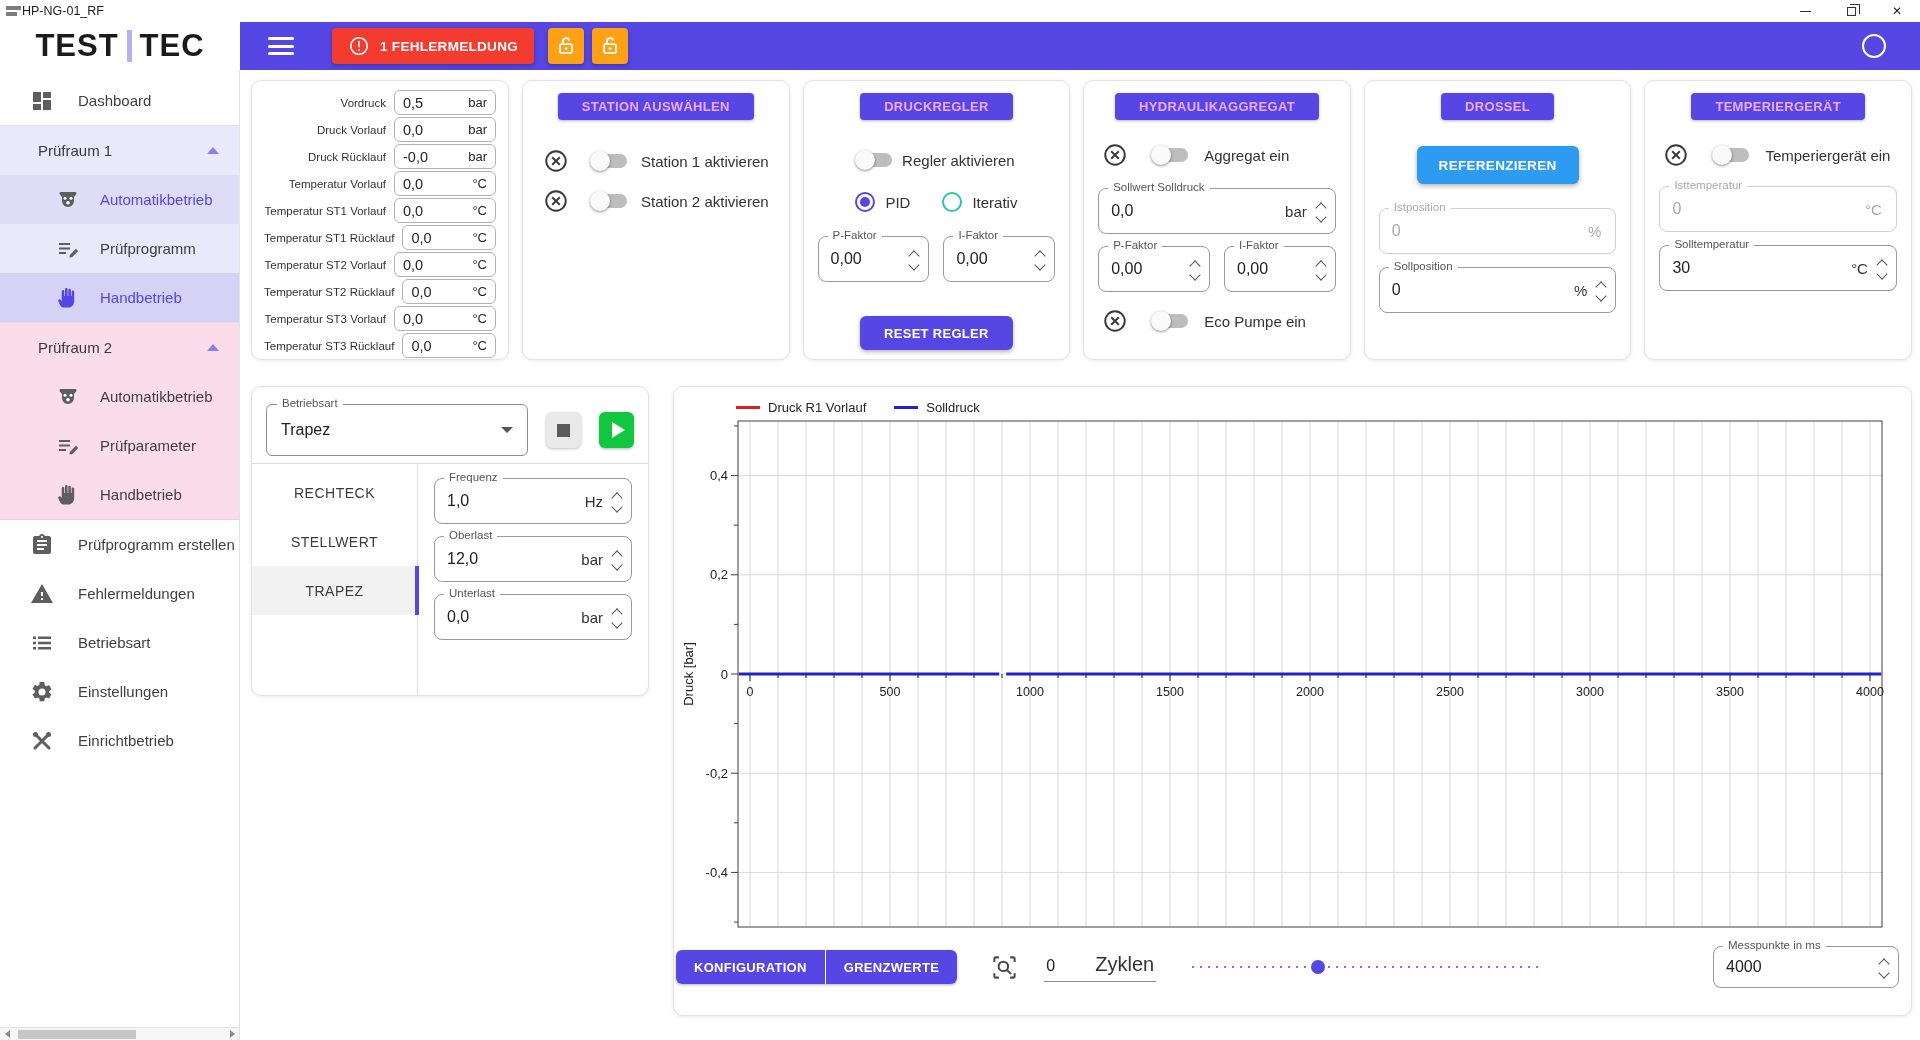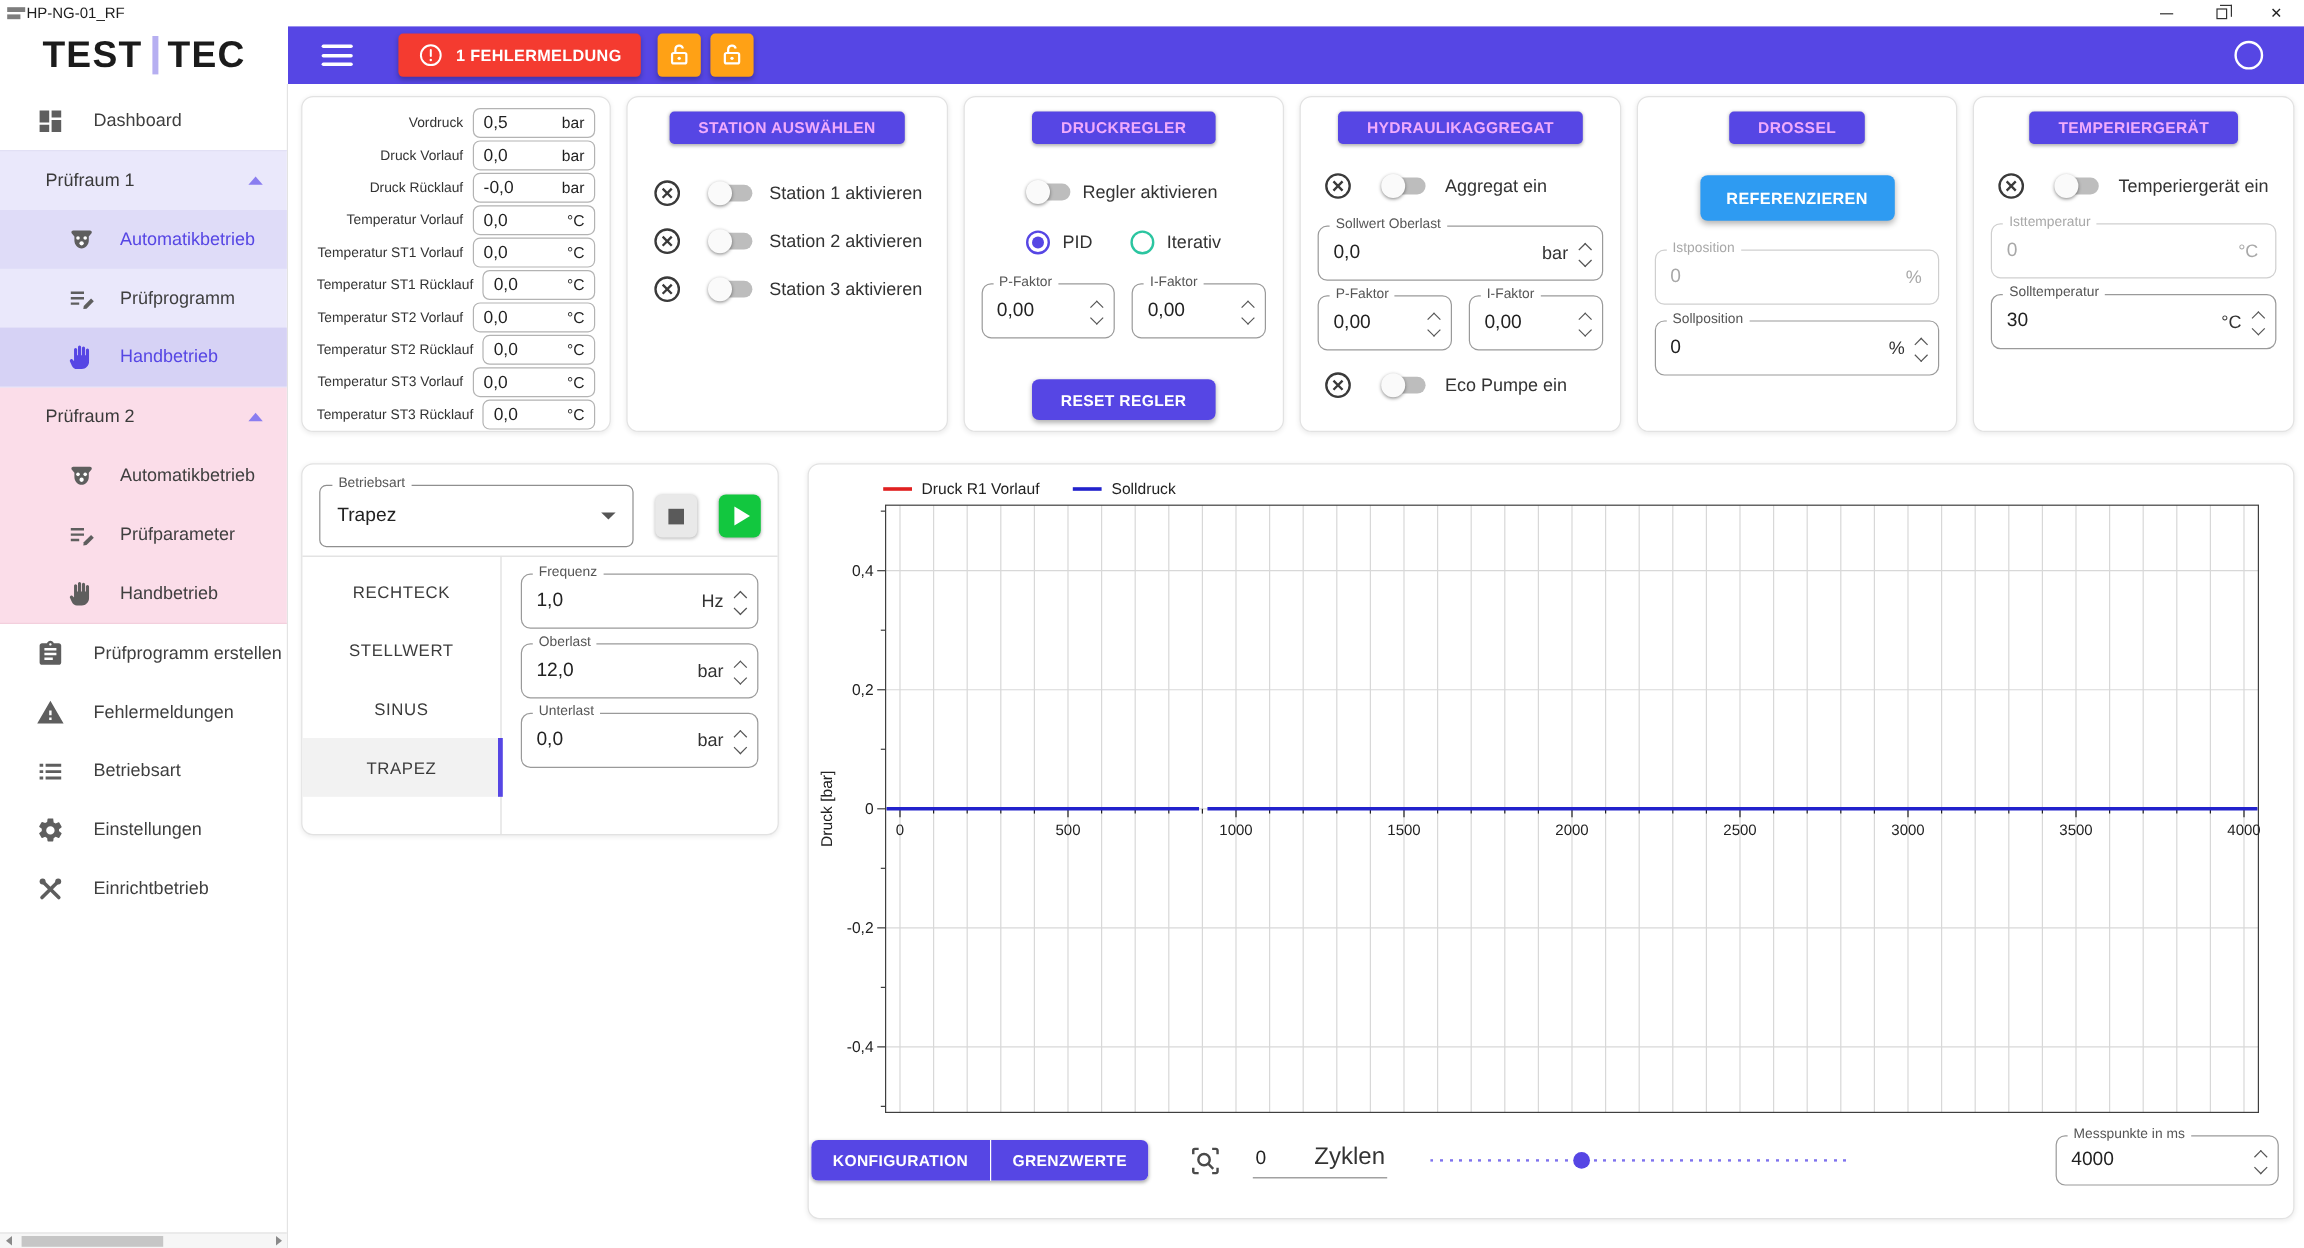--- a/index.html
+++ b/index.html
@@ -488,33 +488,20 @@
                     <circle cx="12" cy="12" r="9"></circle>
                     <path d="M8.5 8.5l7 7M15.5 8.5l-7 7"></path>
                   </svg>
                 </span>
                 <span class="toggle">
                   <span class="track"></span>
                   <span class="thumb"></span>
                 </span>
                 <span class="st-label">Station 2 aktivieren</span>
               </div>
-              <div class="station-row">
-                <span class="xc icon">
-                  <svg viewBox="0 0 24 24" fill="none" stroke="currentColor" stroke-width="1.8">
-                    <circle cx="12" cy="12" r="9"></circle>
-                    <path d="M8.5 8.5l7 7M15.5 8.5l-7 7"></path>
-                  </svg>
-                </span>
-                <span class="toggle">
-                  <span class="track"></span>
-                  <span class="thumb"></span>
-                </span>
-                <span class="st-label">Station 3 aktivieren</span>
-              </div>
             </div>
         </section>
 
         <section class="card">
           <button class="panel-title">DRUCKREGLER</button>
           <div class="prow center toggle-row">
             <span class="toggle">
                 <span class="track"></span>
                 <span class="thumb"></span>
               </span>
@@ -558,21 +545,21 @@
                 </svg>
               </span>
             <span class="toggle">
                 <span class="track"></span>
                 <span class="thumb"></span>
               </span>
             <span class="st-label">Aggregat ein</span>
           </div>
           <div class="slot-pad mt20">
             <div class="field-slot field">
-                <span class="field-label">Sollwert Oberlast</span>
+                <span class="field-label">Sollwert Solldruck</span>
                 <span class="field-value">0,0</span>
                 <span class="field-unit">bar</span>
                 <span class="spinner">
                   <i class="chev up"></i>
                   <i class="chev down"></i>
                 </span>
               </div>
           </div>
           <div class="fields-2col" style="margin-top:12px;">
             <div class="field-slot field">
@@ -679,21 +666,20 @@
                 <span class="stop-ico"></span>
               </button>
             <button class="play-btn">
                 <span class="play-ico"></span>
               </button>
           </div>
           <div class="bt-bottom">
             <div class="tab-col" id="wave-tabs">
                 <div class="tab">RECHTECK</div>
                 <div class="tab">STELLWERT</div>
-                <div class="tab">SINUS</div>
                 <div class="tab active">TRAPEZ</div>
               </div>
             <div class="bt-fields">
               <div class="field-slot field">
                   <span class="field-label">Frequenz</span>
                   <span class="field-value">1,0</span>
                   <span class="field-unit">Hz</span>
                   <span class="spinner">
                     <i class="chev up"></i>
                     <i class="chev down"></i>

